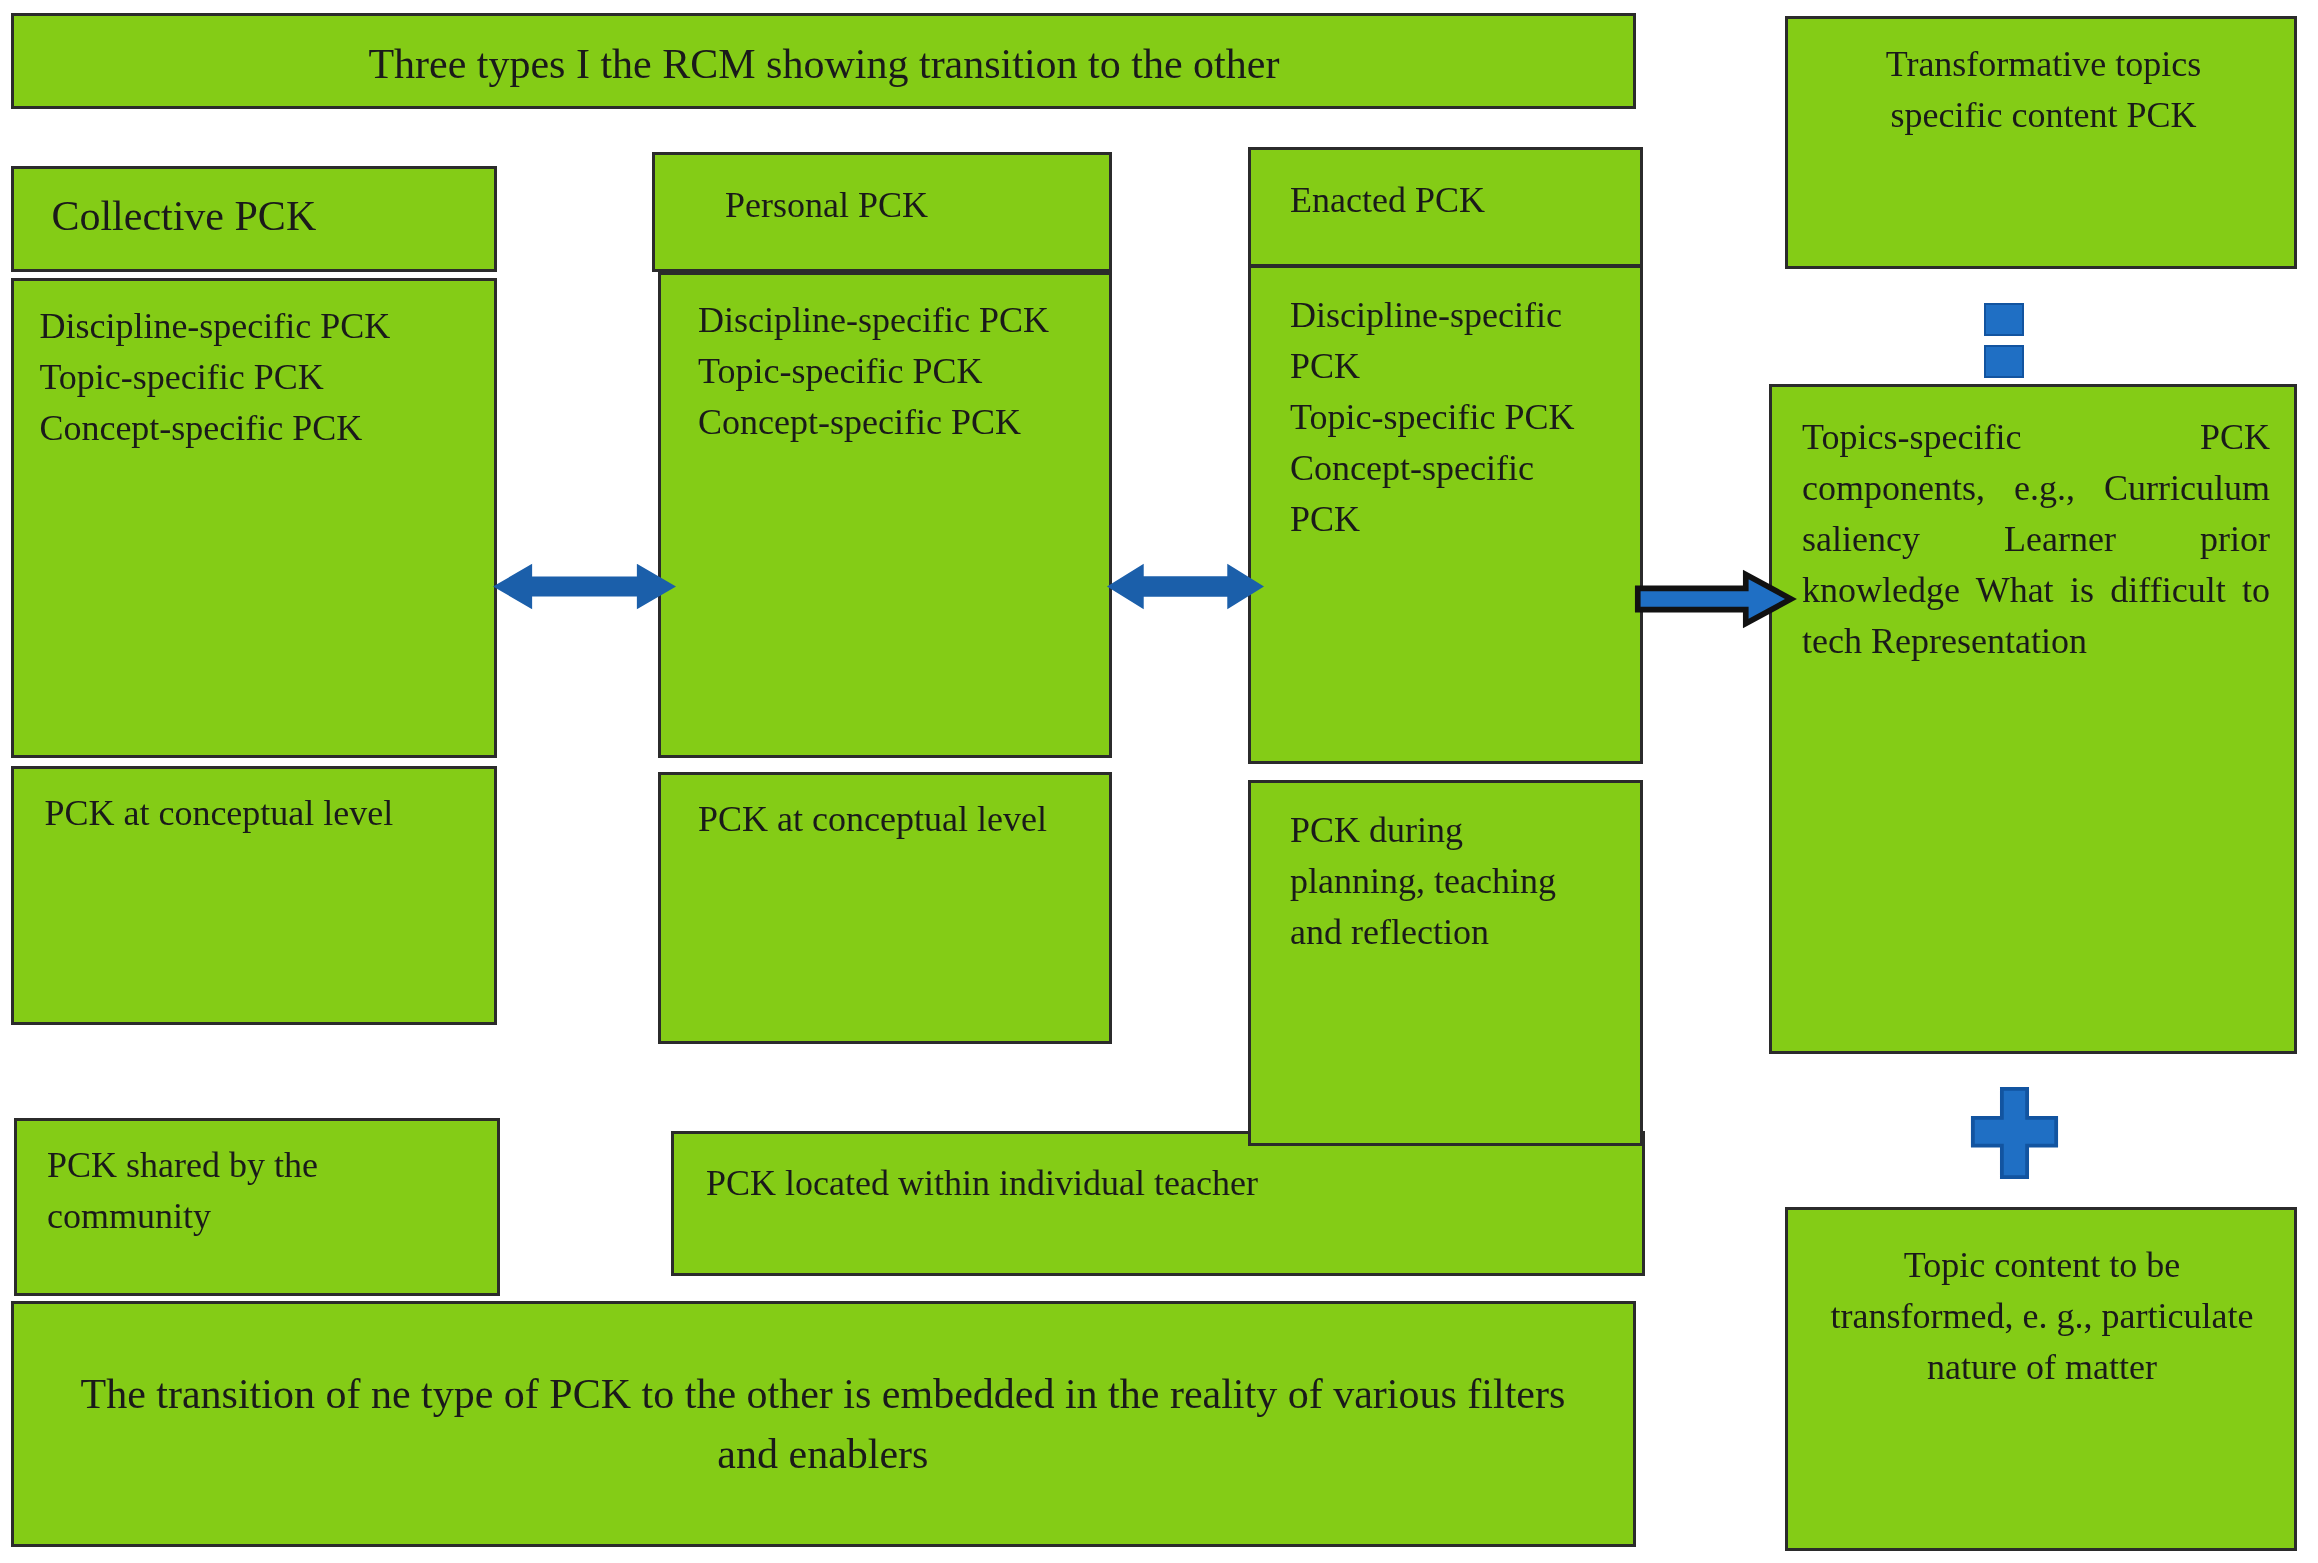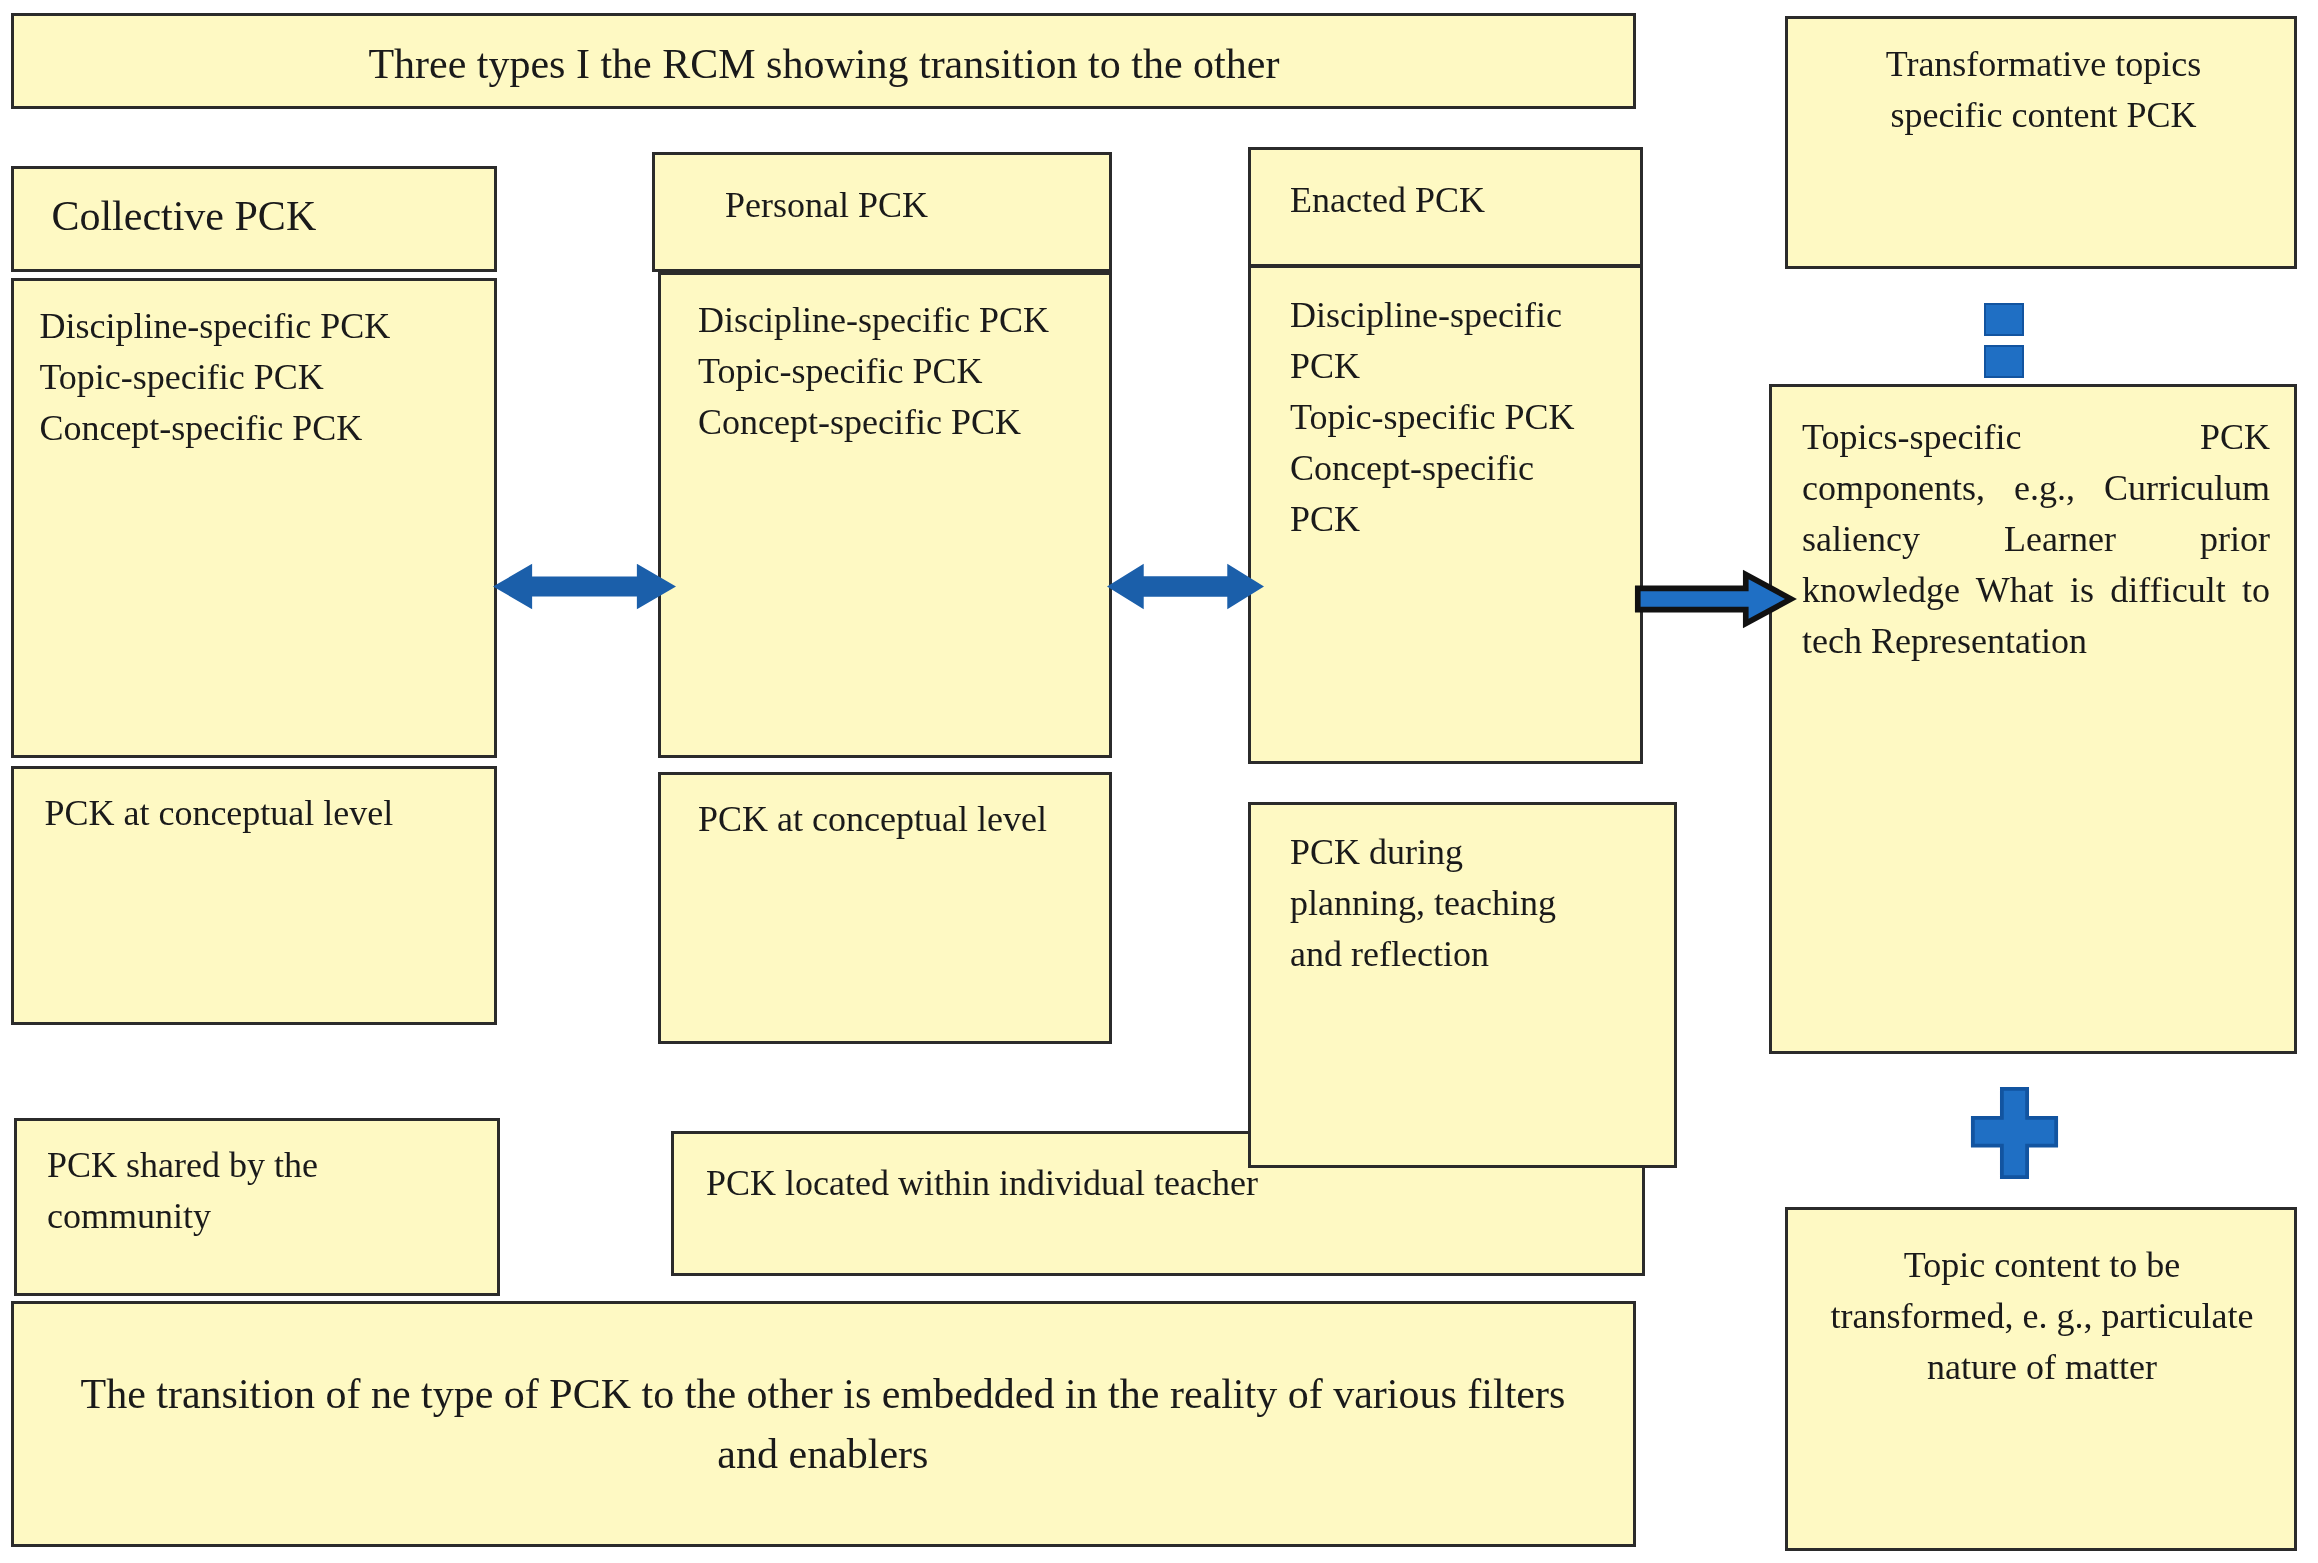--- a/index.html
+++ b/index.html
@@ -8,21 +8,21 @@
     width:2319px;height:1564px;
     background:#ffffff;
     font-family:"Liberation Serif","DejaVu Serif",serif;
     color:#1a1a1a;
     overflow:hidden;
   }
   .box{
     position:absolute;
     box-sizing:border-box;
     border:3.2px solid #2b2b2b;
-    background:#fef9c3;
+    background:#84cc16;
   }
   .txt{
     position:absolute;
     box-sizing:border-box;
     white-space:pre-wrap;
     line-height:1.42;
   }
   .c{ text-align:center; }
   .j{ text-align:justify; text-align-last:left; }
   .l{ text-align:left; }
@@ -84,21 +84,21 @@
   <div class="box" style="left:1248px;top:147px;width:395px;height:120px;">
     <div class="txt l f64" style="left:39px;top:25px;width:341px;">Enacted PCK</div>
   </div>
 
   <div class="box" style="left:1248px;top:265px;width:395px;height:499px;">
     <div class="txt l f64" style="left:39px;top:21.5px;width:316px;">Discipline-specific PCK
 Topic-specific PCK
 Concept-specific PCK</div>
   </div>
 
-  <div class="box" style="left:1248px;top:802px;width:429px;height:366px;">
+  <div class="box" style="left:1248px;top:780px;width:395px;height:366px;">
     <div class="txt l f64" style="left:39px;top:21.5px;width:303px;">PCK during planning, teaching and reflection</div>
   </div>
 
   <div class="box" style="left:1785px;top:16px;width:512px;height:253px;">
     <div class="txt c f64" style="left:44px;top:20px;width:423px;">Transformative topics specific content PCK</div>
   </div>
 
   <div style="position:absolute;left:1984px;top:303px;width:69px;height:82px;">
     <div class="eqblock" style="left:0;top:0;width:40px;height:33px;"></div>
     <div class="eqblock" style="left:0;top:42px;width:40px;height:33px;"></div>

